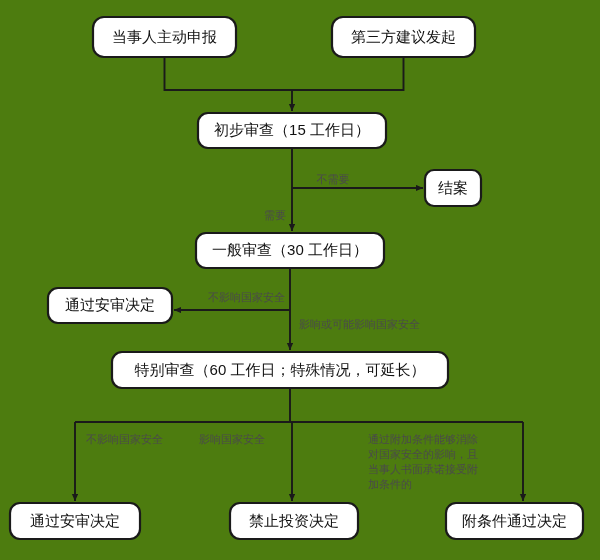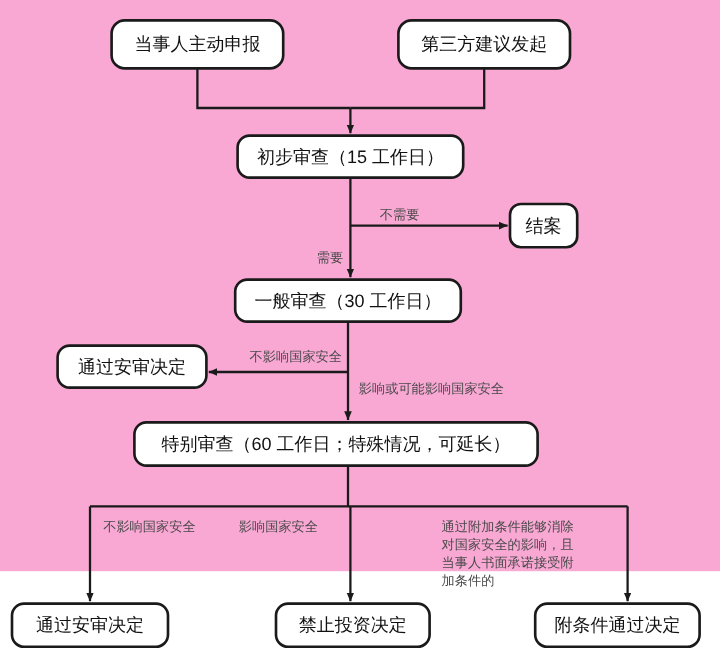--- a/index.html
+++ b/index.html
@@ -9,22 +9,22 @@
   }
   body {
     width: 600px;
     height: 560px;
     font-family: "Liberation Sans", "DejaVu Sans", sans-serif;
     overflow: hidden;
   }
   #flow-root {
     position: relative;
     width: 600px;
-    height: 476px;
-    background: #f9a8d4;
+    height: 560px;
+    background: #4d7c0f;
   }
   svg.flow-canvas {
     position: absolute;
     left: 0;
     top: 0;
     width: 600px;
     height: 560px;
   }
   .node-rect {
     fill: #ffffff;

